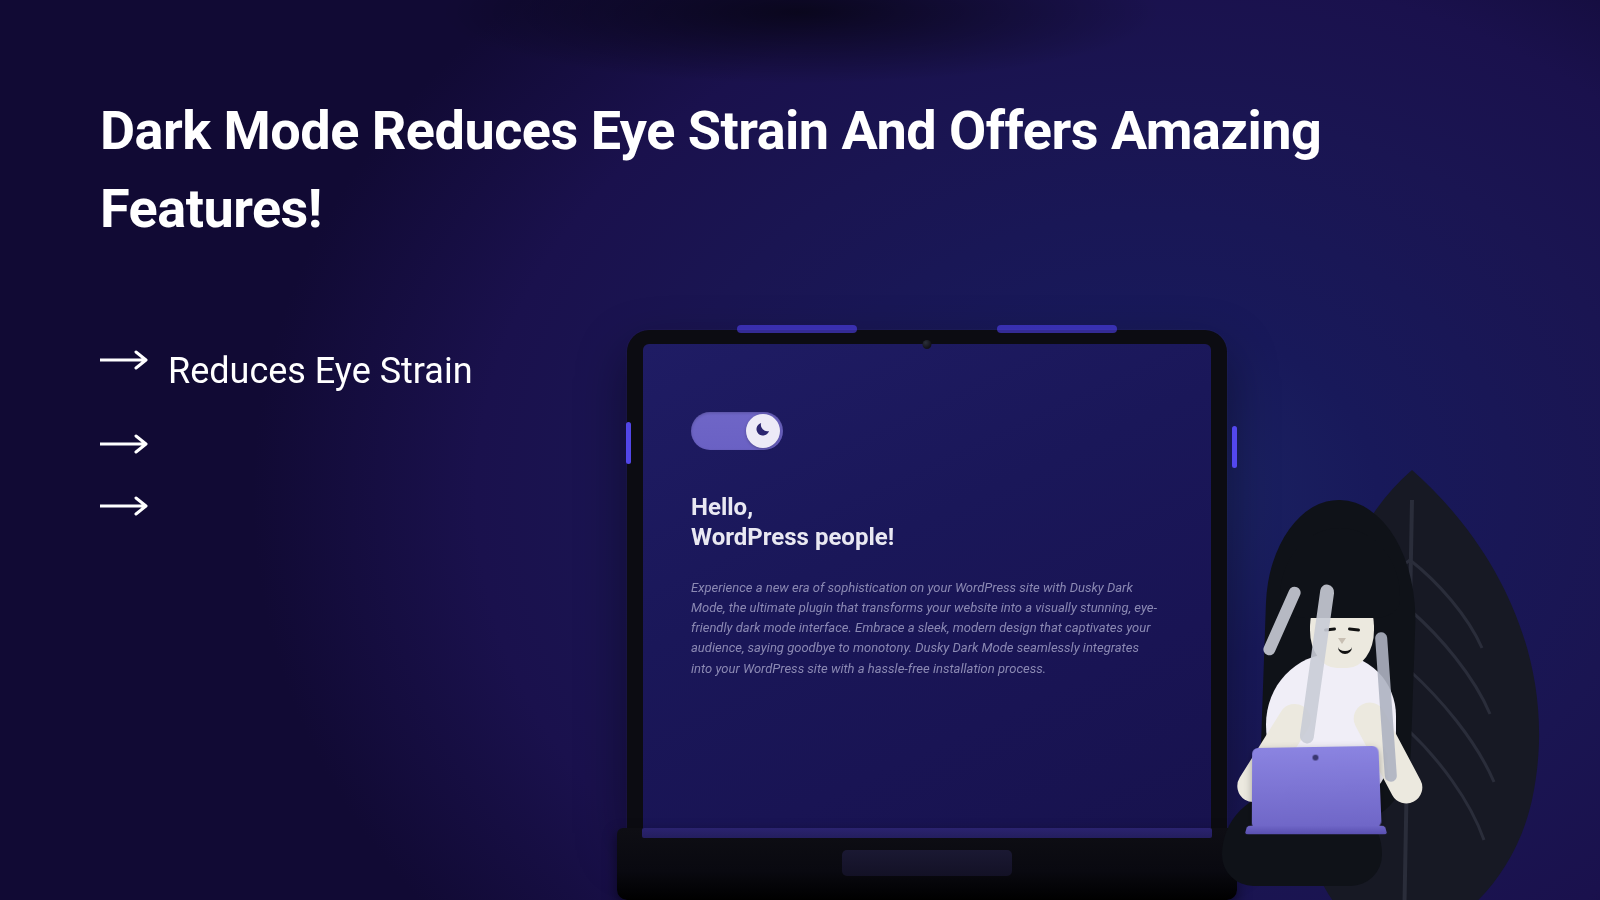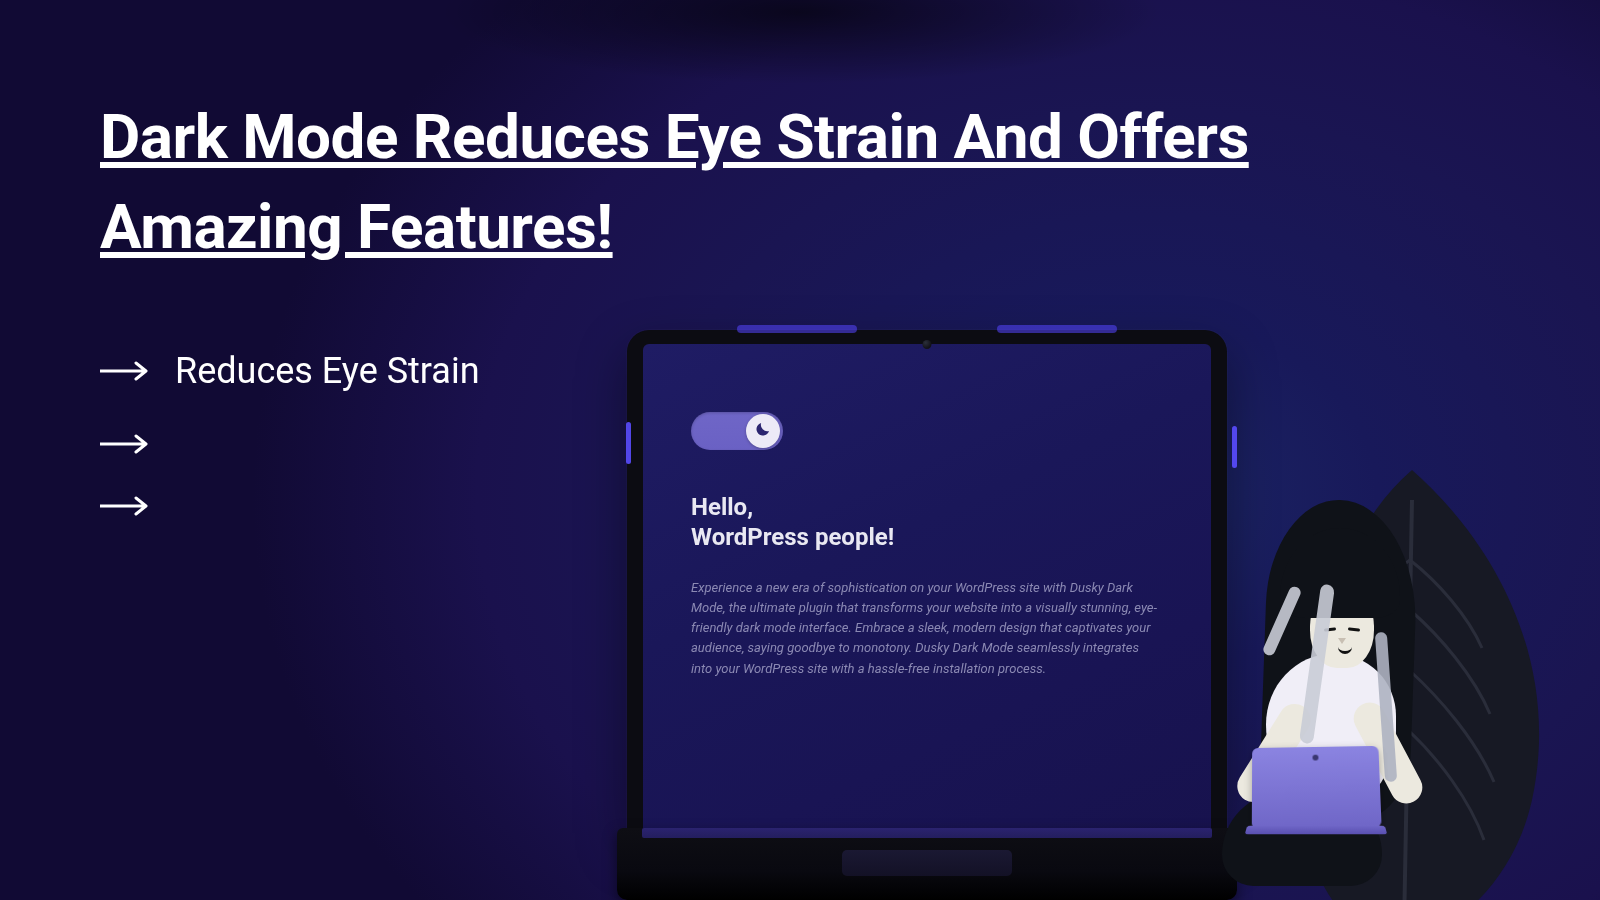--- a/index.html
+++ b/index.html
@@ -19,37 +19,36 @@
     background: radial-gradient(ellipse 450px 90px at 50% 40%, rgba(0,0,0,0.6), transparent 80%);
     pointer-events: none;
   }
   .headline {
     position: absolute;
     top: 92px;
     left: 100px;
     right: 100px;
     color: #ffffff;
     font-weight: 700;
-    font-size: 62px;
+    font-size: 54px;
     line-height: 1.45;
     letter-spacing: -0.5px;
-    text-decoration: underline;
   }
   .features {
     position: absolute;
     top: 350px;
     left: 100px;
     display: flex;
     flex-direction: column;
     gap: 42px;
   }
   .feature-item {
     display: flex;
-    align-items: center;
-    gap: 23px;
+    align-items: flex-start;
+    gap: 16px;
     color: #ffffff;
     font-size: 36px;
     font-weight: 400;
   }
   .arrow {
     width: 52px; height: 20px;
     display: inline-block;
   }
   .arrow svg { display: block; }
 

